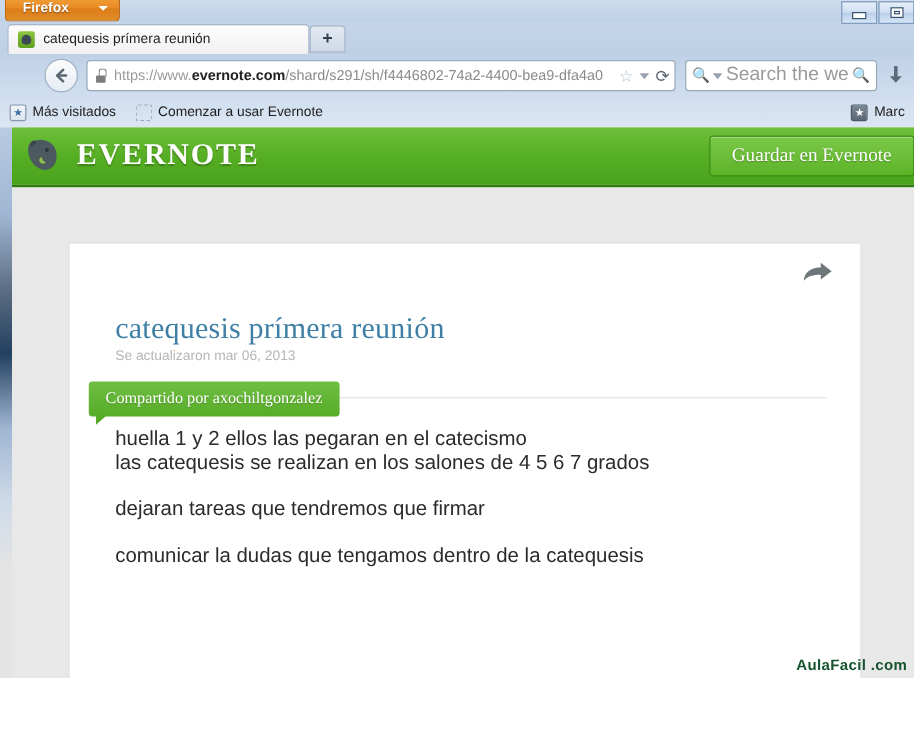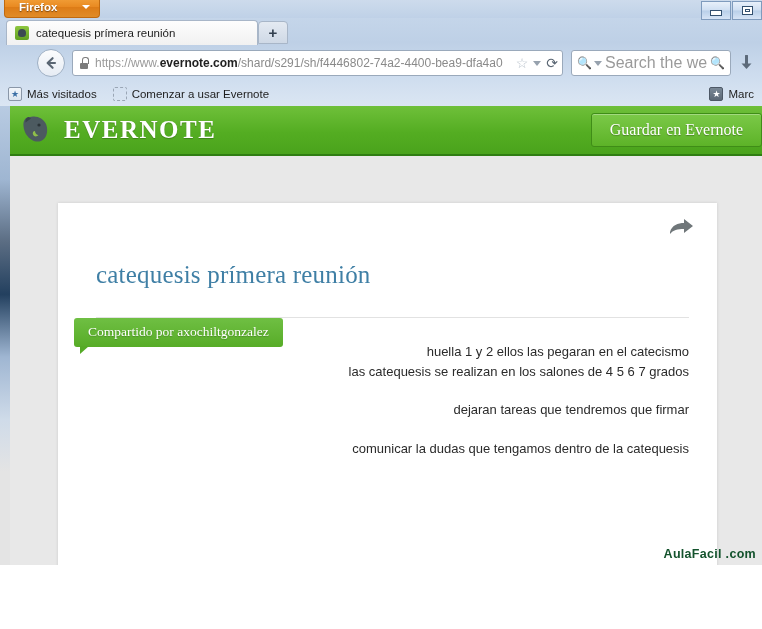--- a/index.html
+++ b/index.html
@@ -349,24 +349,23 @@
     color: #b6b6b6;
     margin: 0;
   }
   .note-divider {
     margin-top: 28px;
     border-top: 1px solid #e2e2e2;
     height: 0;
   }
   .note-content {
     margin-top: 24px;
-    font-size: 13px;
+    font-size: 17px;
     color: #2b2b2b;
     line-height: 19.5px;
-    text-align: right;
   }
   .note-content p { margin: 0 0 19px 0; }
   .note-content p:last-child { margin-bottom: 0; }
 
   .watermark {
     position: absolute;
     right: 6px; bottom: 4px;
     font-size: 12.5px;
     font-weight: bold;
     color: #14532d;
@@ -480,20 +479,21 @@
     <div class="note-card">
 
       <div class="share-icon-btn">
         <svg width="30" height="26" viewBox="0 0 30 26">
           <path d="M3 17 C5 10 11 8 17 8 L17 4 L26 11 L17 18 L17 14 C10.5 14 6 15 3 19 Z" fill="#6f7679"></path>
         </svg>
       </div>
 
       <div class="note-body-pad">
         <h1 class="note-title">catequesis prímera reunión</h1>
+        <p class="note-updated">Se actualizaron mar 06, 2013</p>
         <div class="note-divider"></div>
         <div class="note-content">
           <p>huella 1 y 2 ellos las pegaran en el catecismo<br>las catequesis se realizan en los salones de 4 5 6 7 grados</p>
           <p>dejaran tareas que tendremos que firmar</p>
           <p>comunicar la dudas que tengamos dentro de la catequesis</p>
         </div>
       </div>
     </div>
 
     <div class="shared-badge">Compartido por axochiltgonzalez</div>

